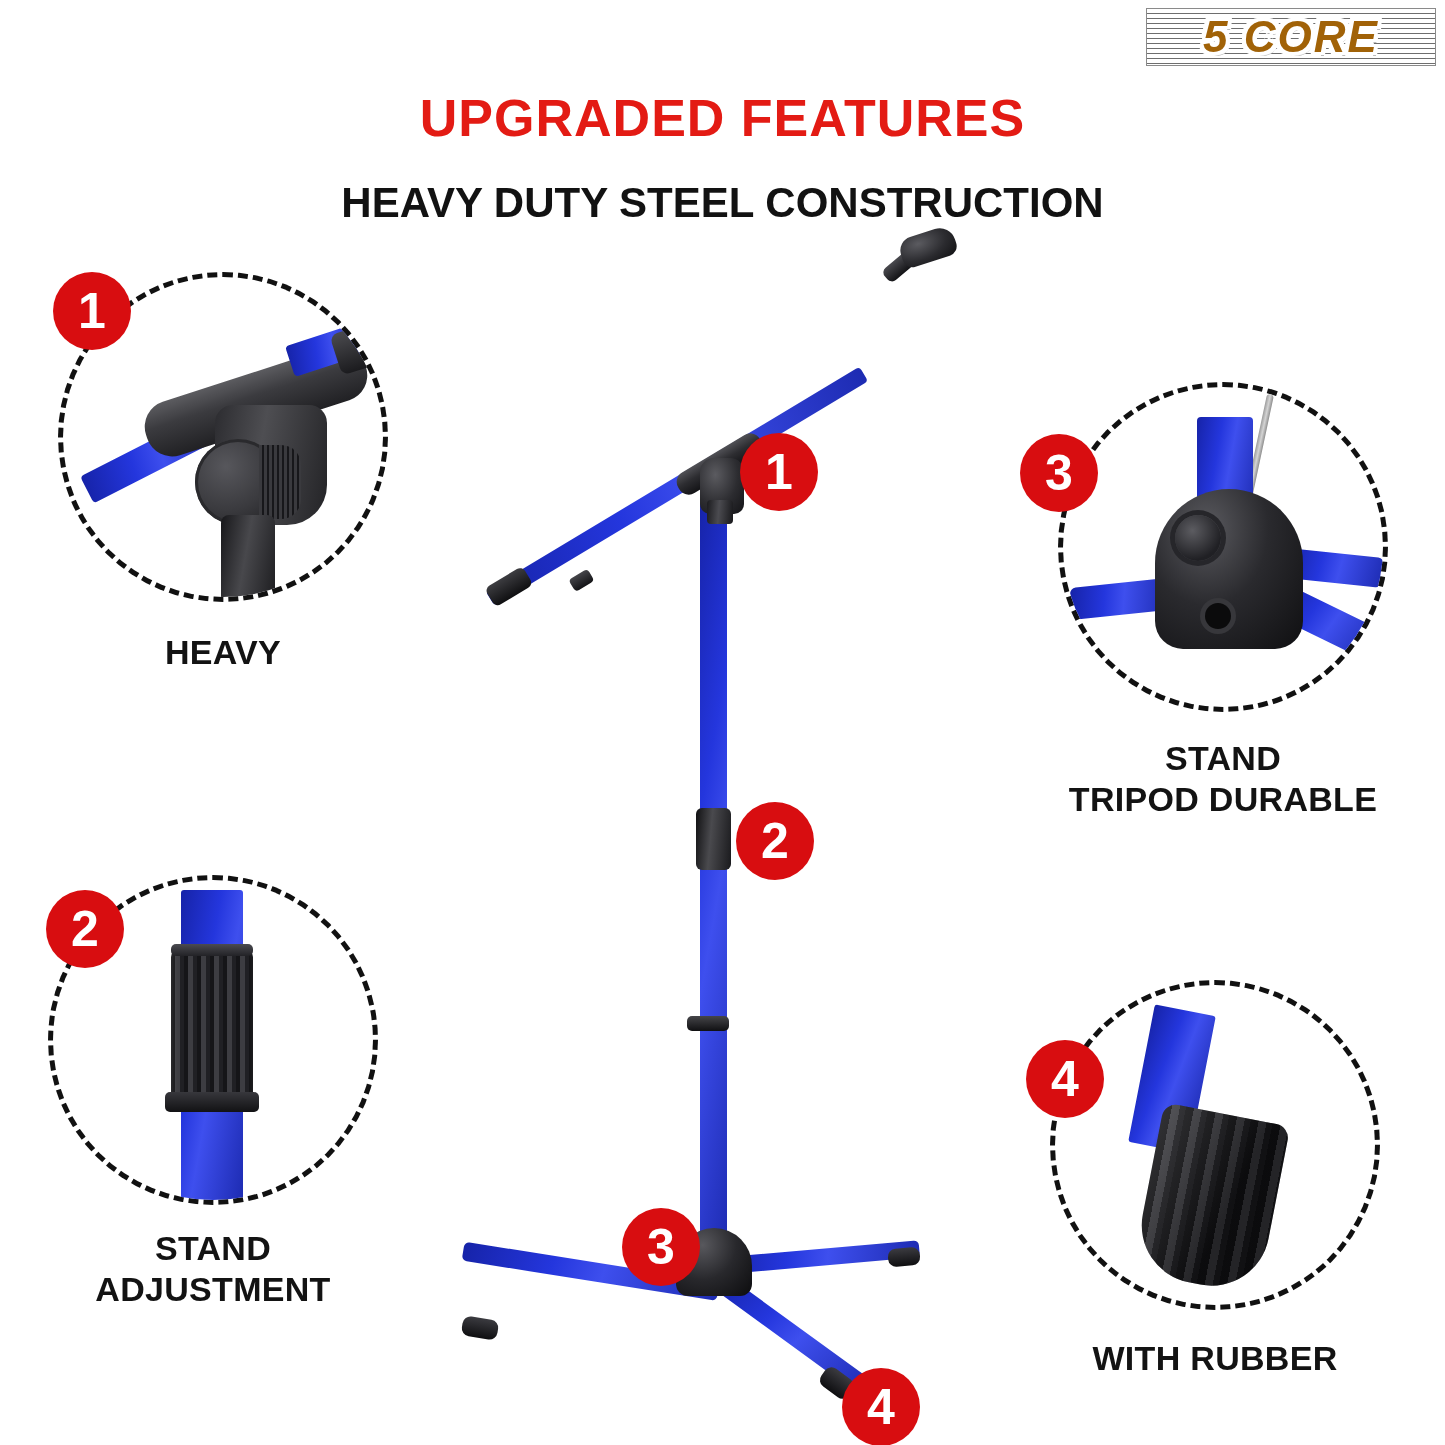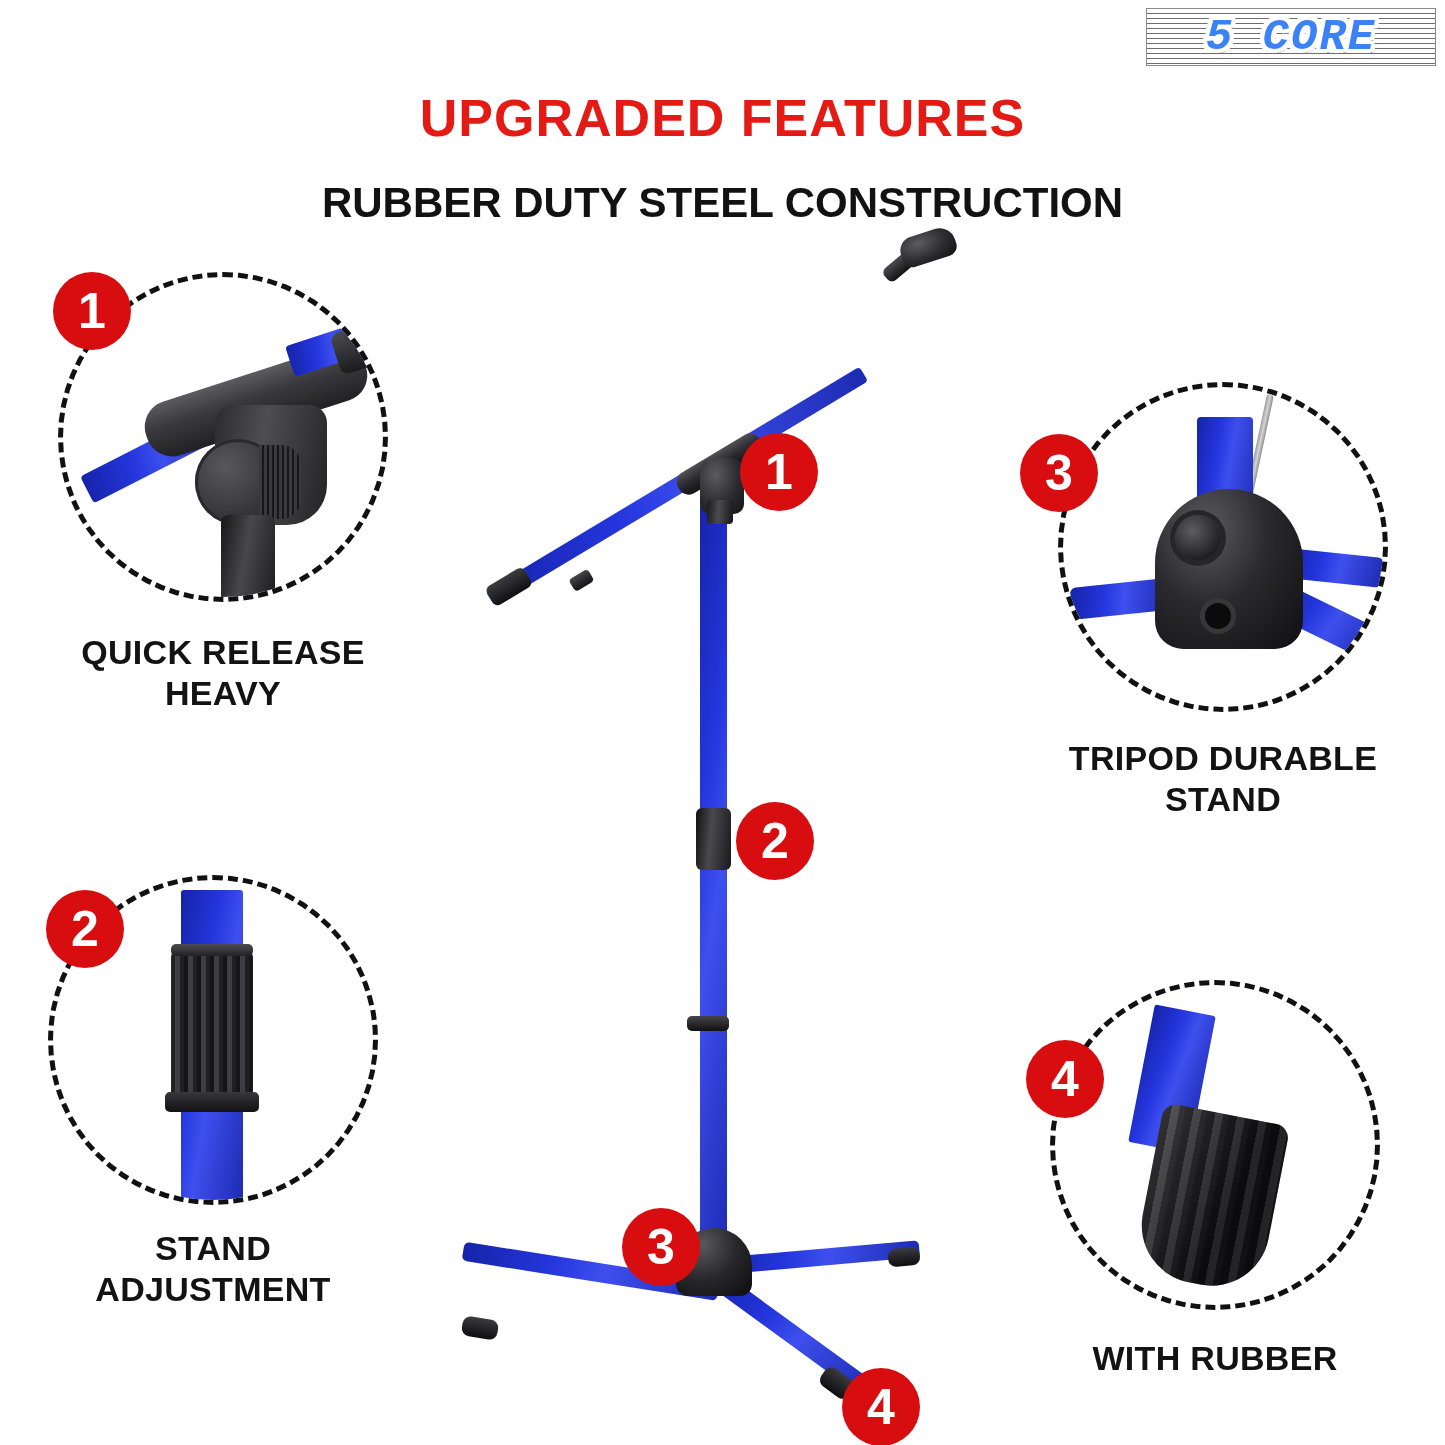--- a/index.html
+++ b/index.html
@@ -34,26 +34,26 @@
     );
     border: 1px solid #8a8a8a;
     box-sizing: border-box;
   }
   .logo-text {
     position: absolute;
     inset: 0;
     display: flex;
     align-items: center;
     justify-content: center;
-    font-family: Liberation Mono, monospace;
+    font-family: Liberation Sans, sans-serif;
     font-weight: bold;
     font-style: italic;
     font-size: 44px;
     letter-spacing: 2px;
-    color: #3b82f6;
+    color: #a16207;
     text-shadow:
        2px 0 0 #fff, -2px 0 0 #fff, 0 2px 0 #fff, 0 -2px 0 #fff,
        2px 2px 0 #fff, -2px -2px 0 #fff, 2px -2px 0 #fff, -2px 2px 0 #fff,
        4px 0 0 #fff, -4px 0 0 #fff, 0 4px 0 #fff, 0 -4px 0 #fff,
        4px 3px 0 #fff, -4px -3px 0 #fff, 4px -3px 0 #fff, -4px 3px 0 #fff,
        3px 4px 0 #bbb;
   }
 
   
   .title {
@@ -254,21 +254,21 @@
 </style>
 </head>
 <body>
 
 <div class="logo-box">
   <div class="logo-stripes"></div>
   <div class="logo-text">5 CORE</div>
 </div>
 
 <div class="title">UPGRADED FEATURES</div>
-<div class="subtitle">RUBBER DUTY STEEL CONSTRUCTION</div>
+<div class="subtitle">HEAVY DUTY STEEL CONSTRUCTION</div>
 
 <div class="product">
 
   <div class="p-post blue"></div>
   <div class="p-collar"></div>
   <div class="p-clip"></div>
 
   <div class="p-boomwrap">
     <div class="p-boom blue"></div>
     <div class="p-boom-tipL"></div>
@@ -304,21 +304,20 @@
       <div class="d1-tube-r blue"></div>
       <div class="d1-cap"></div>
       <div class="d1-neck"></div>
       <div class="d1-knob"></div>
       <div class="d1-ridge"></div>
       <div class="d1-stem"></div>
     </div>
   </div>
   <div class="badge" style="left:53px; top:272px;">1</div>
   <div class="caption" style="left:13px; top:632px;">
-    <div>QUICK RELEASE</div>
     <div>HEAVY</div>
   </div>
 </div>
 
 <div class="callout">
   <div class="circle" style="left:48px; top:875px;">
     <div class="circle-inner">
       <div class="d2-tube blue"></div>
       <div class="d2-collar"></div>
       <div class="d2-top"></div>
@@ -340,22 +339,22 @@
       <div class="d3-leg-l blue"></div>
       <div class="d3-leg-r blue"></div>
       <div class="d3-leg-d blue"></div>
       <div class="d3-hub"></div>
       <div class="d3-knob"></div>
       <div class="d3-hole"></div>
     </div>
   </div>
   <div class="badge" style="left:1020px; top:434px;">3</div>
   <div class="caption" style="left:1013px; top:738px;">
+    <div>STAND</div>
     <div>TRIPOD DURABLE</div>
-    <div>STAND</div>
   </div>
 </div>
 
 <div class="callout">
   <div class="circle" style="left:1050px; top:980px;">
     <div class="circle-inner">
       <div class="d4-leg blue"></div>
       <div class="d4-foot"></div>
       <div class="d4-footshade"></div>
     </div>

